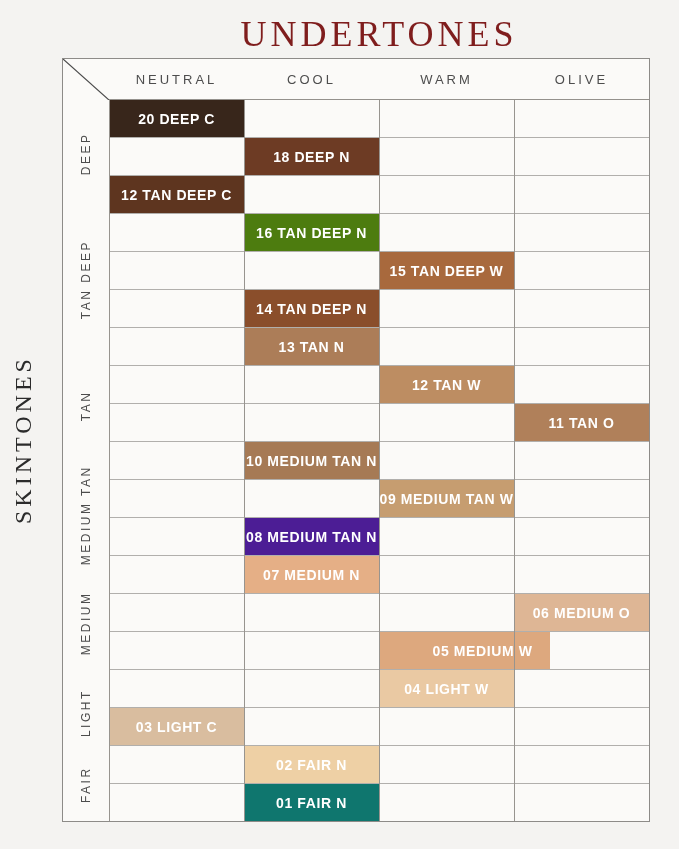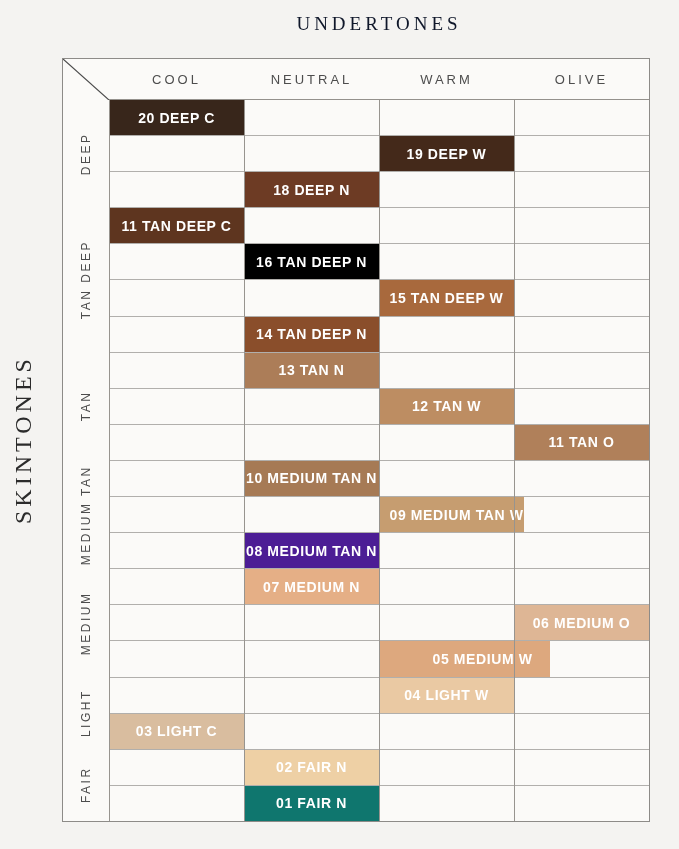--- a/index.html
+++ b/index.html
@@ -1,20 +1,20 @@
 <!DOCTYPE html>
 <html><head>
 <meta charset="utf-8">
 <style>
   html,body{margin:0;padding:0;background:#f4f3f1;}
   .stage{position:relative;width:679px;height:849px;background:#f4f3f1;overflow:hidden;
          font-family:"Liberation Sans",sans-serif;}
   .title{position:absolute;left:108px;top:13px;width:542px;text-align:center;
-         font-family:"Liberation Serif",serif;font-size:19px;letter-spacing:4px;
-         color:#0f172a;font-weight:400;}
+         font-family:"Liberation Serif",serif;font-size:36px;letter-spacing:4px;
+         color:#7f1d1d;font-weight:400;}
   .y-title{position:absolute;left:2px;top:58px;height:764px;width:42px;
            display:flex;align-items:center;justify-content:center;
            font-family:"Liberation Serif",serif;font-size:24px;letter-spacing:4px;
            color:#2b2b2b;writing-mode:vertical-rl;transform:rotate(180deg);white-space:nowrap;}
   .board{position:absolute;left:62px;top:58px;width:588px;height:764px;
          border:1px solid #8d8b88;background:#fbfaf8;box-sizing:border-box;}
   .corner{position:absolute;left:0;top:0;width:46px;height:41px;}
   .corner svg{display:block;width:100%;height:100%;}
   .header-row{position:absolute;left:46px;top:0;right:0;height:41px;display:flex;
               border-bottom:1px solid #94918c;box-sizing:border-box;}
@@ -45,22 +45,22 @@
 
   <div class="board">
 
     <div class="corner">
       <svg viewBox="0 0 46 41" preserveAspectRatio="none">
         <line x1="0" y1="0" x2="46" y2="41" stroke="#4a4a4a" stroke-width="1.2"></line>
       </svg>
     </div>
 
     <div class="header-row">
+      <div class="header-cell">NEUTRAL</div>
       <div class="header-cell">COOL</div>
-      <div class="header-cell">NEUTRAL</div>
       <div class="header-cell">WARM</div>
       <div class="header-cell">OLIVE</div>
     </div>
 
     <div class="label-col">
       <div class="group-label" style="flex-grow: 3;">DEEP</div>
       <div class="group-label" style="flex-grow: 4;">TAN DEEP</div>
       <div class="group-label" style="flex-grow: 3;">TAN</div>
       <div class="group-label" style="flex-grow: 3;">MEDIUM TAN</div>
       <div class="group-label" style="flex-grow: 3;">MEDIUM</div>
@@ -71,51 +71,48 @@
     <div class="rows-area">
       <div class="vline v0"></div>
       <div class="vline v1"></div>
       <div class="vline v2"></div>
       <div class="vline v3"></div>
 
       <div class="row">
           <div class="swatch" style="background: rgb(56, 38, 27); left: 0%;">20 DEEP C</div>
         </div>
       <div class="row">
-          <div class="swatch" style="background: rgb(68, 41, 26); left: 50%;">19 DEEP W</div>
-        </div>
-      <div class="row">
           <div class="swatch" style="background: rgb(109, 59, 36); left: 25%;">18 DEEP N</div>
         </div>
       <div class="row">
-          <div class="swatch" style="background: rgb(94, 53, 31); left: 0%;">11 TAN DEEP C</div>
+          <div class="swatch" style="background: rgb(94, 53, 31); left: 0%;">12 TAN DEEP C</div>
         </div>
       <div class="row">
-          <div class="swatch" style="background: #000000; left: 25%; text-align: right;">16 TAN DEEP N</div>
+          <div class="swatch" style="background: #4d7c0f; left: 25%; text-align: right;">16 TAN DEEP N</div>
         </div>
       <div class="row">
           <div class="swatch" style="background: rgb(168, 105, 61); left: 50%;">15 TAN DEEP W</div>
         </div>
       <div class="row">
           <div class="swatch" style="background: rgb(138, 78, 43); left: 25%;">14 TAN DEEP N</div>
         </div>
       <div class="row">
           <div class="swatch" style="background: rgb(172, 125, 88); left: 25%;">13 TAN N</div>
         </div>
       <div class="row">
           <div class="swatch" style="background: rgb(189, 141, 98); left: 50%;">12 TAN W</div>
         </div>
       <div class="row">
           <div class="swatch" style="background: rgb(176, 128, 90); left: 75%;">11 TAN O</div>
         </div>
       <div class="row">
           <div class="swatch" style="background: rgb(166, 122, 85); left: 25%;">10 MEDIUM TAN N</div>
         </div>
       <div class="row">
-          <div class="swatch" style="background: rgb(198, 157, 112); left: 50%; padding-left: 10px;">09 MEDIUM TAN W</div>
+          <div class="swatch" style="background: rgb(198, 157, 112); left: 50%;">09 MEDIUM TAN W</div>
         </div>
       <div class="row">
           <div class="swatch" style="background: #4c1d95; left: 25%;">08 MEDIUM TAN N</div>
         </div>
       <div class="row">
           <div class="swatch" style="background: rgb(229, 175, 134); left: 25%;">07 MEDIUM N</div>
         </div>
       <div class="row">
           <div class="swatch" style="background: rgb(222, 182, 149); left: 75%;">06 MEDIUM O</div>
         </div>

